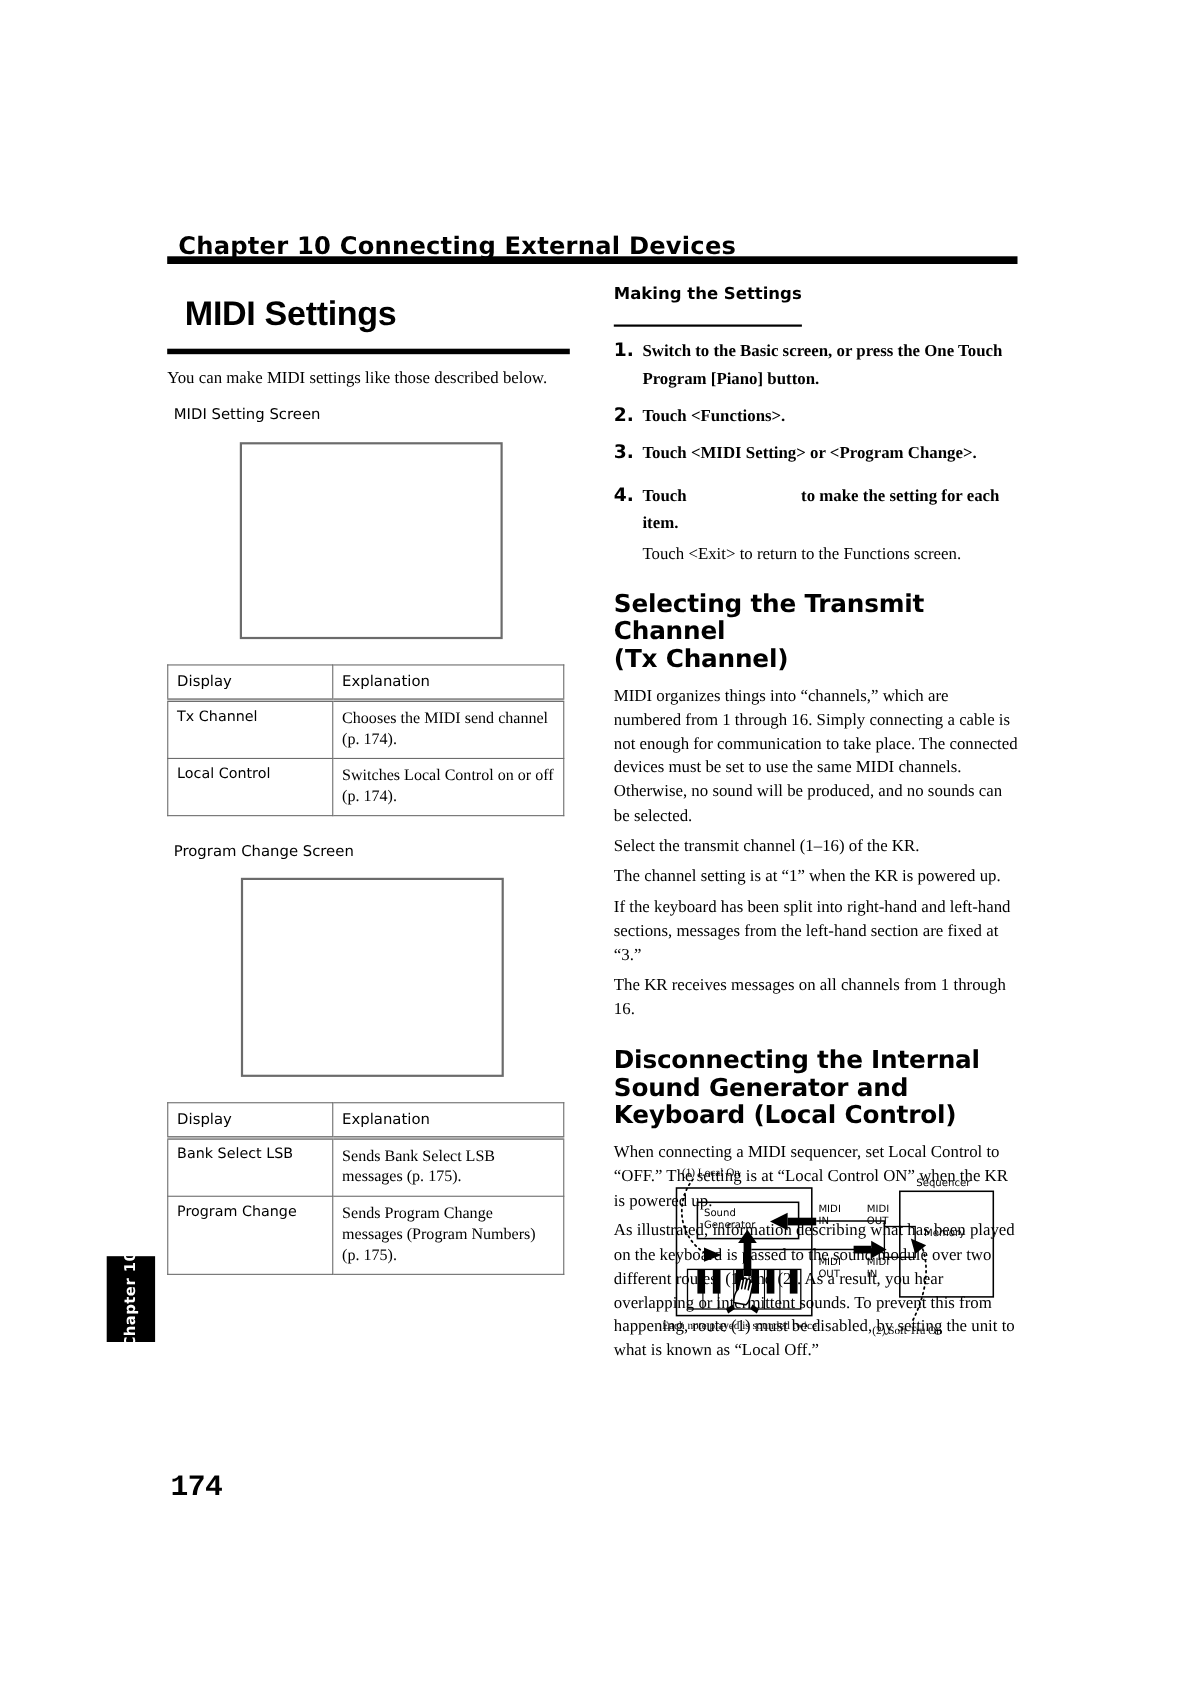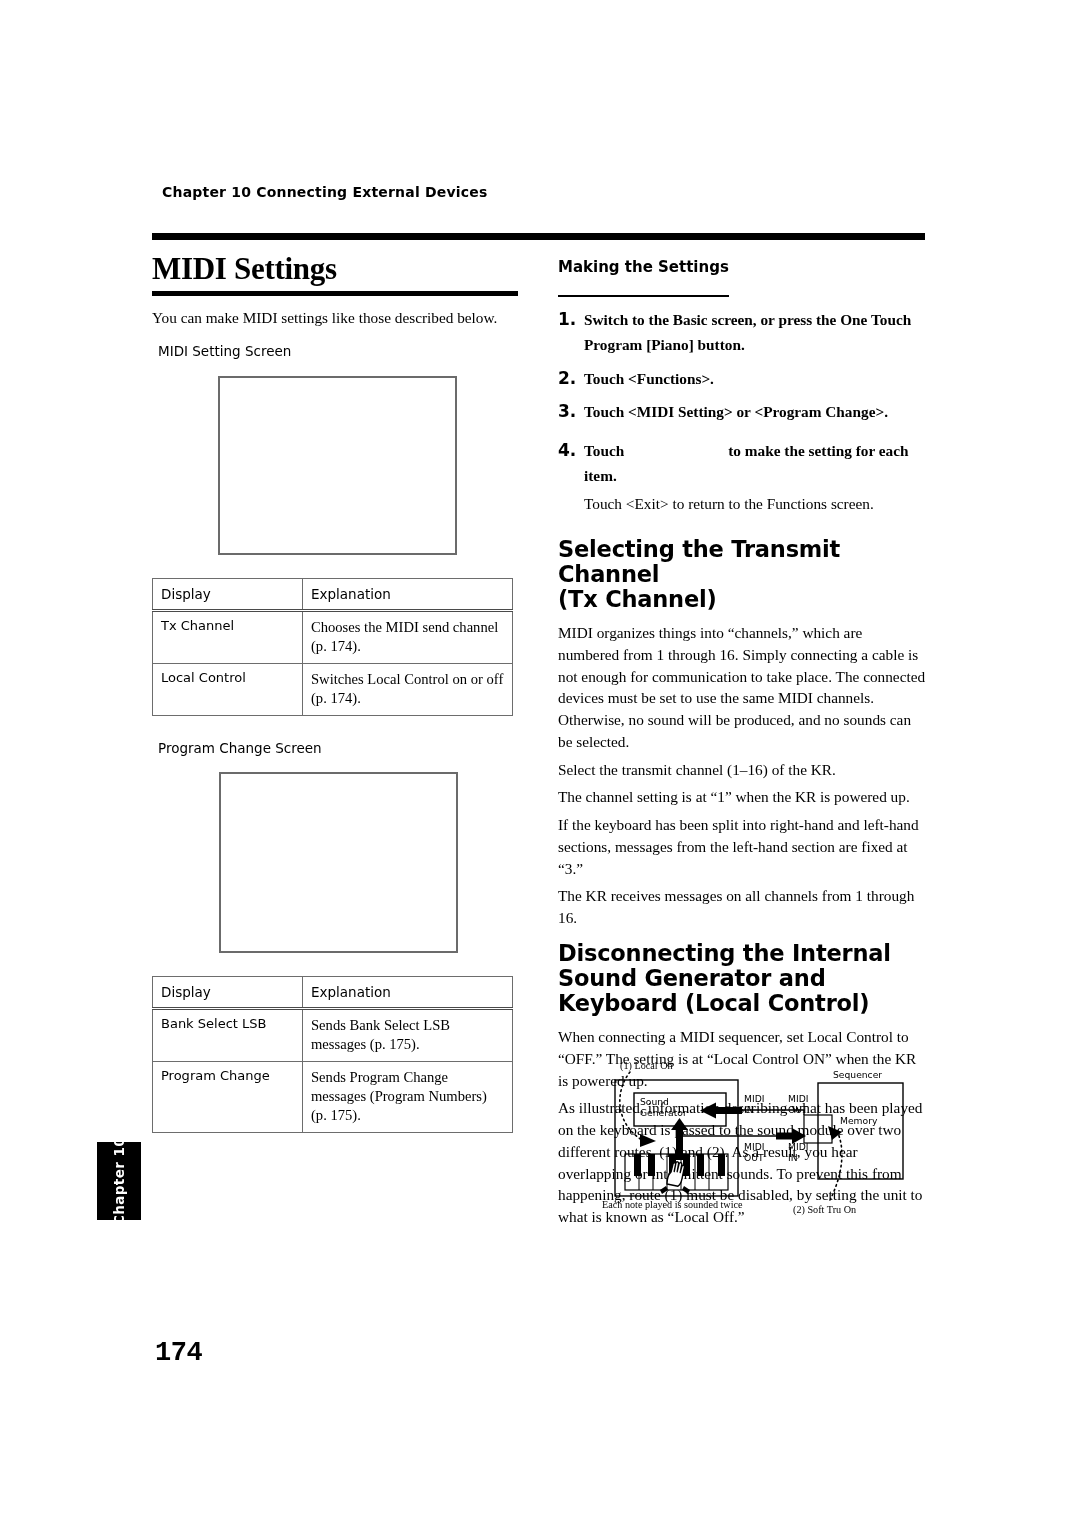--- a/index.html
+++ b/index.html
@@ -14,45 +14,45 @@
     font-family: "Liberation Serif", serif;
     color: #000000;
     overflow: hidden;
   }
 
   .page { position: absolute; inset: 0; }
 
   
   .chapter-header {
     position: absolute;
-    left: 162px; top: 184px;
-    font-family: "DejaVu Sans", sans-serif;
-    font-weight: bold;
-    font-size: 14px;
+    left: 162px; top: 212px;
+    font-family: "DejaVu Sans", sans-serif;
+    font-weight: bold;
+    font-size: 22px;
     letter-spacing: 0.2px;
     color: #000;
   }
   .header-rule {
     position: absolute;
     left: 152px; top: 233px;
     width: 773px; height: 7px;
     background: #000;
   }
 
   
   .col-left  { position: absolute; left: 152px; top: 252px; width: 368px; }
   .col-right { position: absolute; left: 558px; top: 252px; width: 368px; }
 
   
   .h1 {
-    font-family: Liberation Serif, serif;
+    font-family: Liberation Sans, sans-serif;
     font-weight: bold;
     font-size: 31px;
     line-height: 1.08;
-    margin: 0;
+    margin: 16px;
     letter-spacing: -0.3px;
   }
   .h1-rule {
     width: 366px; height: 5px; background: #000;
     margin: 6px 0 0 0;
   }
   .h2 {
     font-family: "DejaVu Sans", sans-serif;
     font-weight: bold;
     font-size: 22.5px;
@@ -285,21 +285,21 @@
       <span>Selecting the Transmit Channel</span><br>
       <span>(Tx Channel)</span>
     </h2>
 
     <p class="body-text para" style="margin-top:10px;">MIDI organizes things into “channels,” which are numbered from 1 through 16. Simply connecting a cable is not enough for communication to take place. The connected devices must be set to use the same MIDI channels. Otherwise, no sound will be produced, and no sounds can be selected.</p>
     <p class="body-text para">Select the transmit channel (1–16) of the KR.</p>
     <p class="body-text para">The channel setting is at “1” when the KR is powered up.</p>
     <p class="body-text para">If the keyboard has been split into right-hand and left-hand sections, messages from the left-hand section are fixed at “3.”</p>
     <p class="body-text para">The KR receives messages on all channels from 1 through 16.</p>
 
-    <h2 class="h2" style="margin-top:12px;">
+    <h2 class="h2" style="margin-top:23px;">
       <span>Disconnecting the Internal</span><br>
       <span>Sound Generator and</span><br>
       <span>Keyboard (Local Control)</span>
     </h2>
 
     <p class="body-text para" style="margin-top:10px;">When connecting a MIDI sequencer, set Local Control to “OFF.” The setting is at “Local Control ON” when the KR is powered up.</p>
     <p class="body-text para">As illustrated, information describing what has been played on the keyboard is passed to the sound module over two different routes, (1) and (2). As a result, you hear overlapping or intermittent sounds. To prevent this from happening, route (1) must be disabled, by setting the unit to what is known as “Local Off.”</p>
 
   </div>
 

